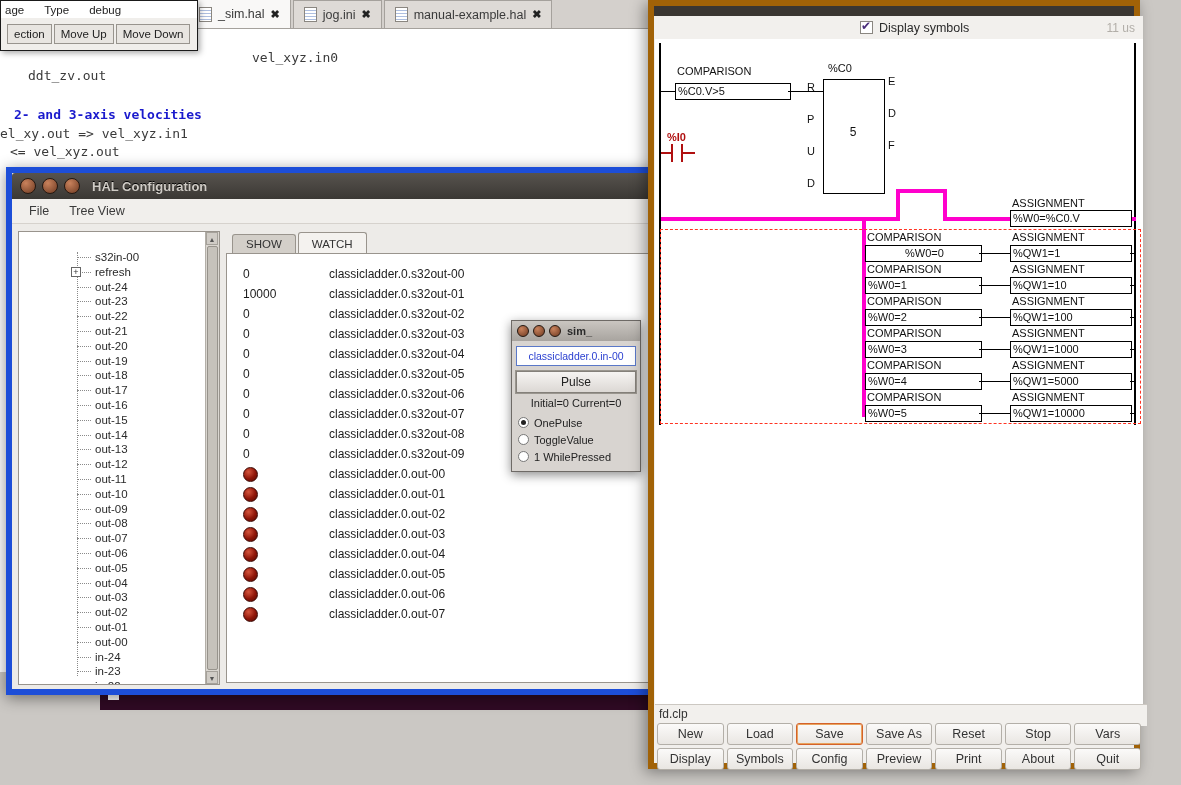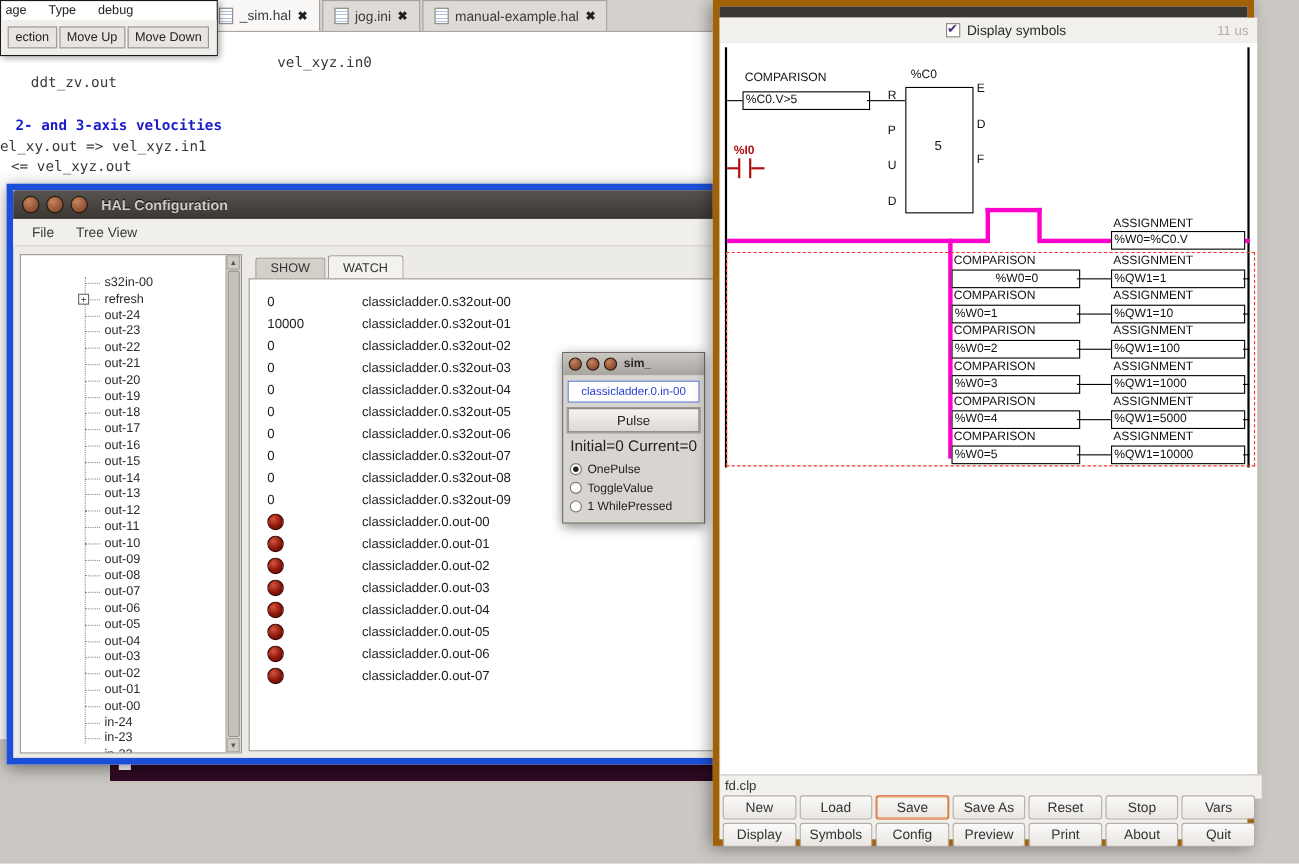--- a/index.html
+++ b/index.html
@@ -56,21 +56,21 @@
   .led{display:inline-block;width:13px;height:13px;border-radius:50%;background:radial-gradient(circle at 35% 30%,#d4543c 0%,#8e1508 55%,#570b03 100%);border:1px solid #3c0803;vertical-align:middle;}
 
   
   .sim{position:absolute;left:511px;top:320px;width:128px;background:#d8d4d0;border:1px solid #6e6a66;box-shadow:0 3px 10px rgba(0,0,0,.45);}
   .sim-title{height:20px;background:linear-gradient(#cac6c1,#a8a49f);display:flex;align-items:center;gap:4px;padding:0 5px;}
   .wbtn.small{width:10px;height:10px;}
   .sim-title .t{font-size:11px;font-weight:bold;color:#2a2a2a;margin-left:2px;}
   .sim-body{padding:5px 4px 6px 4px;}
   .pin-box{background:#fff;border:1px solid #5a78c8;color:#2a3fd0;font-size:10.5px;text-align:center;padding:3px 0;margin-bottom:5px;white-space:nowrap;}
   .pulse-btn{display:block;width:100%;background:linear-gradient(#f6f4f2,#dcd8d4);border:1px solid #84807a;outline:1px solid #9a968f;padding:3px 0;font-size:12px;color:#222;text-align:center;margin-bottom:4px;font-family:inherit;}
-  .sim-status{font-size:14px;text-align:center;margin:4px 0 5px 0;color:#222;}
+  .sim-status{font-size:11px;text-align:center;margin:4px 0 5px 0;color:#222;}
   .radio-row{display:flex;align-items:center;gap:5px;font-size:11px;height:17px;color:#222;padding-left:2px;}
   .radio{width:11px;height:11px;border-radius:50%;border:1px solid #777;background:#fff;position:relative;box-sizing:border-box;flex:0 0 auto;}
   .radio.sel::after{content:"";position:absolute;left:2px;top:2px;width:5px;height:5px;border-radius:50%;background:#222;}
 
   
   .cl{position:absolute;left:648px;top:0;width:492px;height:769px;background:#f1efec;border:6px solid #a16207;box-sizing:border-box;box-shadow:-3px 3px 14px rgba(0,0,0,.4);}
   .cl-titlebar{position:absolute;left:0;top:0;width:100%;height:10px;background:#3a3632;}
   .cl-toolbar{position:absolute;left:1px;top:10px;width:488px;height:23px;display:flex;align-items:center;background:#f2f0ed;border-bottom:1px solid #ccc8c2;font-size:12.5px;color:#2a2a2a;}
   .cb{width:13px;height:13px;background:#fff;border:1px solid #8a8680;position:relative;margin-left:205px;margin-right:6px;box-sizing:border-box;}
   .cb::after{content:"✔";position:absolute;left:0;top:-3px;font-size:12px;color:#4a2d7a;}

